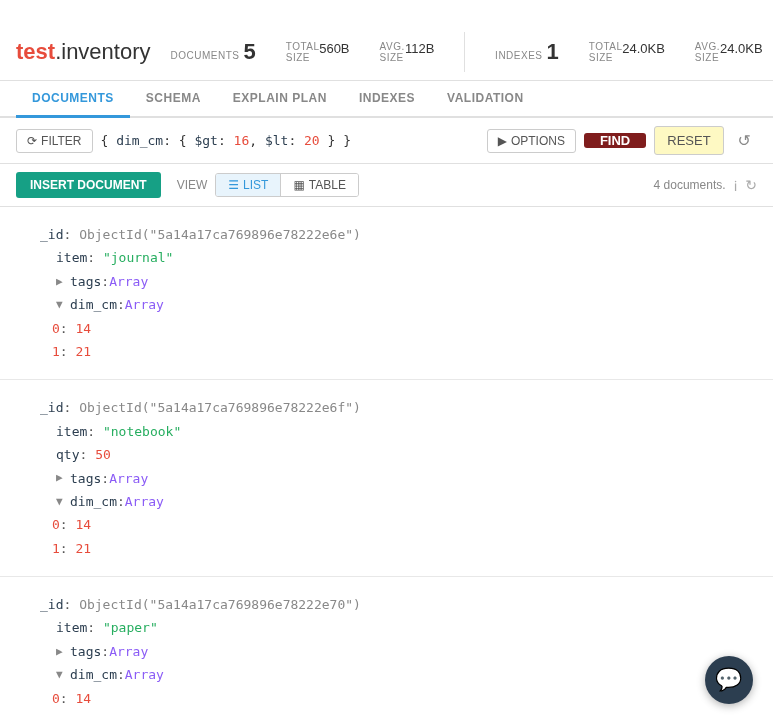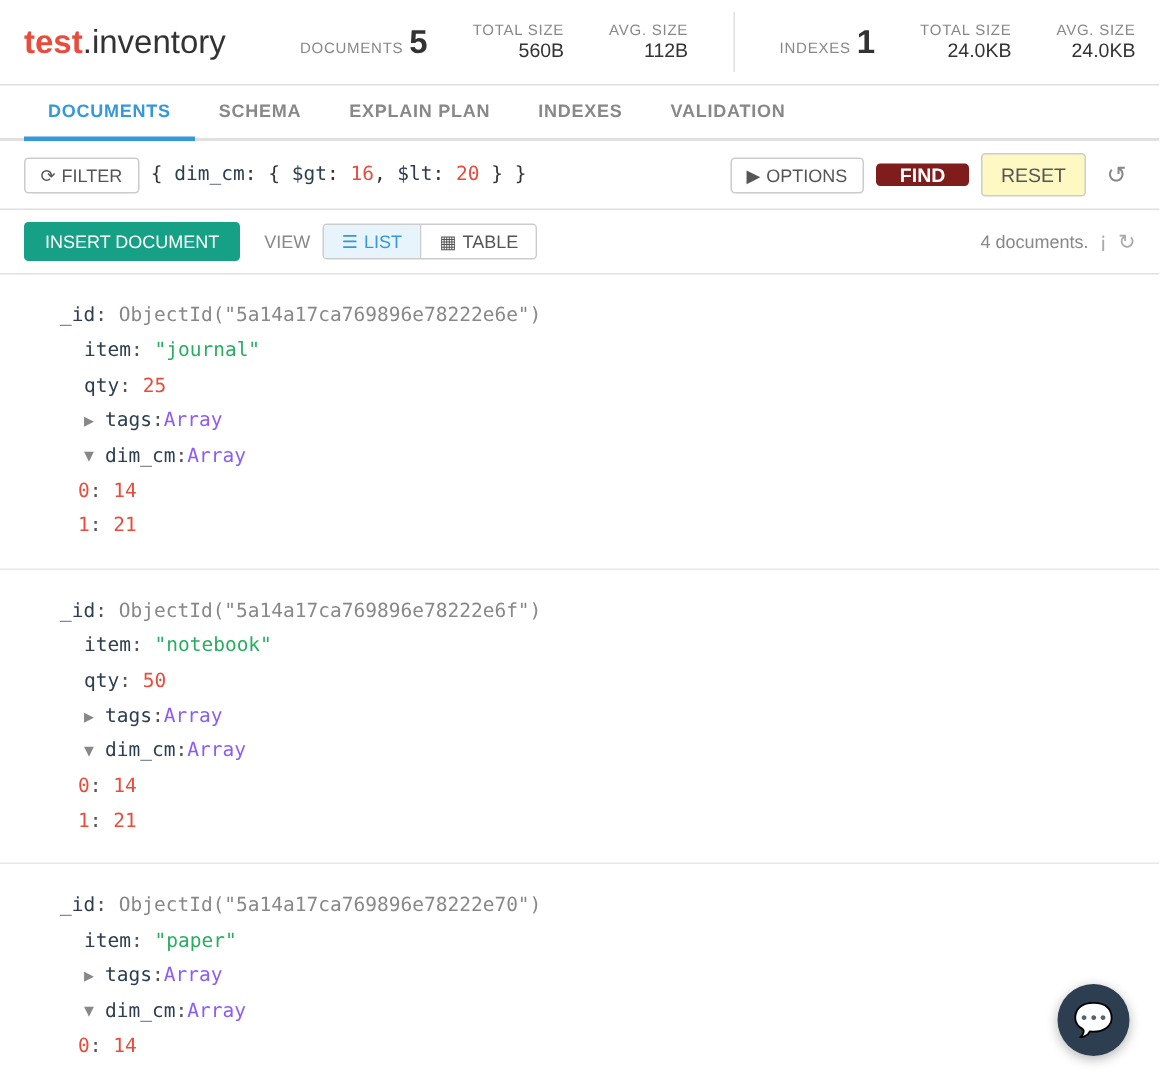--- a/index.html
+++ b/index.html
@@ -5,20 +5,21 @@
     * { box-sizing: border-box; margin: 0; padding: 0; }
     body { font-family: Arial, sans-serif; font-size: 13px; background: #fff; color: #333; width: 773px; min-height: 724px; }
 
     
     .header {
       display: flex;
       align-items: center;
       padding: 8px 16px;
       border-bottom: 1px solid #e0e0e0;
       gap: 20px;
+      margin-top: 24px;
     }
     .logo {
       font-size: 22px;
       font-weight: 300;
       color: #333;
       flex-shrink: 0;
     }
     .logo span.logo-test {
       color: #e74c3c;
       font-weight: bold;
@@ -39,22 +40,22 @@
       font-size: 22px;
       font-weight: bold;
       color: #333;
     }
     .stat-value {
       font-size: 13px;
       color: #333;
     }
     .stat-col {
       display: flex;
-      flex-direction: column;
-      align-items: flex-end;
+      flex-direction: row;
+      align-items: flex-start;
     }
     .stat-inline {
       display: flex;
       align-items: baseline;
       gap: 4px;
     }
     .stat-group-divider {
       width: 1px;
       height: 40px;
       background: #e0e0e0;
@@ -160,21 +161,21 @@
       gap: 8px;
       border-bottom: 1px solid #e0e0e0;
     }
     .insert-btn {
       background: #16a085;
       color: #fff;
       border: none;
       border-radius: 3px;
       padding: 6px 14px;
       font-size: 12px;
-      font-weight: normal;
+      font-weight: bold;
       cursor: pointer;
       text-transform: uppercase;
     }
     .view-label {
       font-size: 12px;
       color: #888;
       margin-left: 8px;
     }
     .view-toggle {
       display: flex;
@@ -363,23 +364,20 @@
 
 <div class="documents-list">
 
   <div class="document-card">
     <div class="doc-field">
       <span class="field-key">_id</span><span class="field-colon">: </span><span class="field-objectid">ObjectId("5a14a17ca769896e78222e6e")</span>
     </div>
     <div class="doc-field indent-1">
       <span class="field-key">item</span><span class="field-colon">: </span><span class="field-string">"journal"</span>
     </div>
-    <div class="doc-field indent-1">
-      <span class="field-key">qty</span><span class="field-colon">: </span><span class="field-number">25</span>
-    </div>
     <div class="doc-field indent-1 tag-row">
       <span class="expand-arrow">▶</span>
       <span class="field-key">tags</span>
         <span class="field-colon">: </span>
         <span class="field-type">Array</span>
     </div>
     <div class="doc-field indent-1 tag-row">
       <span class="expand-arrow">▼</span>
       <span class="field-key">dim_cm</span>
         <span class="field-colon">: </span>

